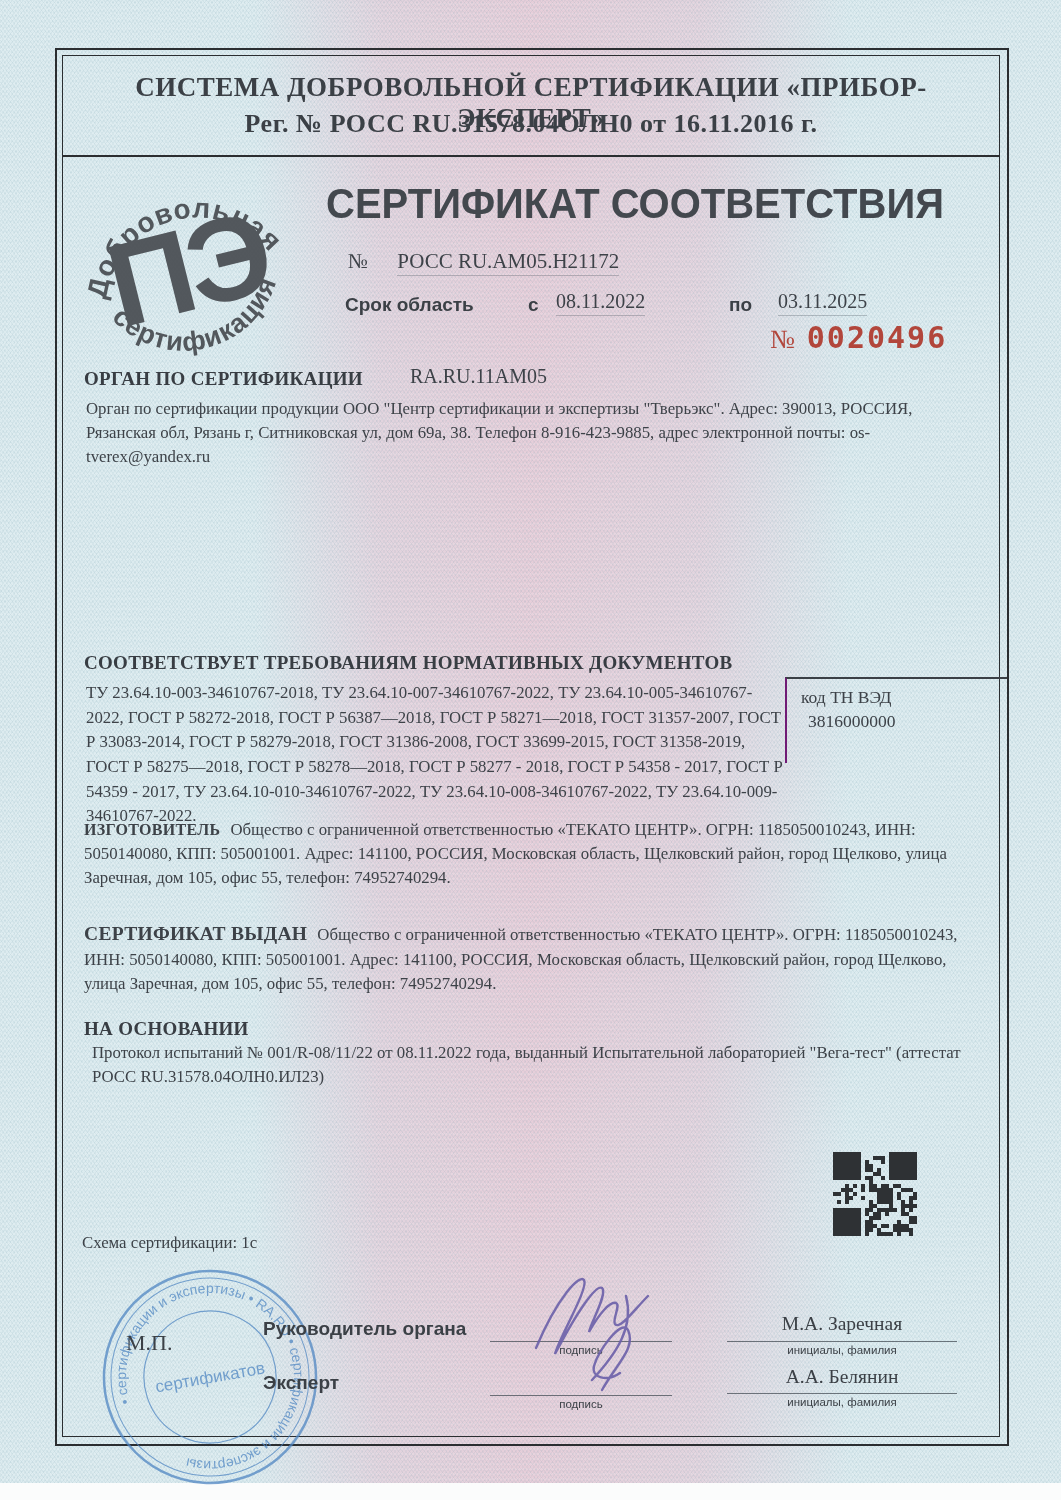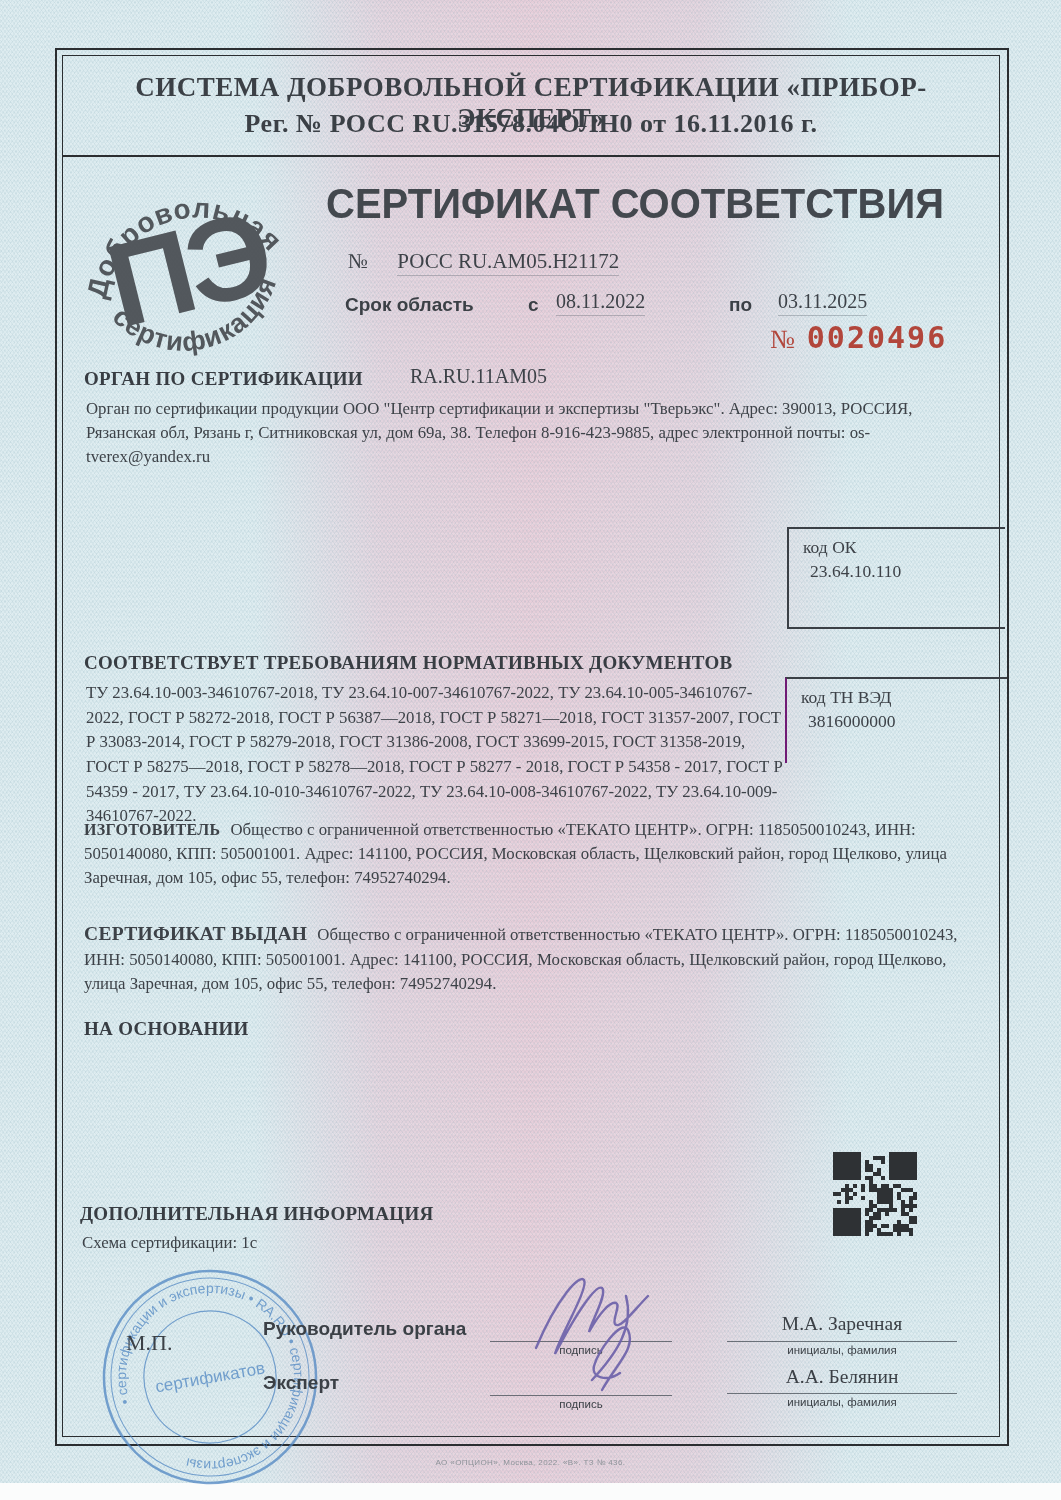--- a/index.html
+++ b/index.html
@@ -115,43 +115,39 @@
 
   <div class="abs blank-no" style="color:#b2463b;">
     <span class="nsign">№</span>
     <span class="digits">0020496</span>
   </div>
 
   <div class="abs sec-h" style="left:84px;top:368px;">ОРГАН ПО СЕРТИФИКАЦИИ</div>
   <div class="abs" style="left:410px;top:365px;font-size:20px;">RA.RU.11AM05</div>
   <div class="abs body-t" style="left:86px;top:397px;width:888px;">Орган по сертификации продукции ООО "Центр сертификации и экспертизы "Тверьэкс". Адрес: 390013, РОССИЯ, Рязанская обл, Рязань г, Ситниковская ул, дом 69а, 38. Телефон 8-916-423-9885, адрес электронной почты: os-tverex@yandex.ru</div>
 
-  <div class="abs code-box" style="left:787px;top:527px;width:192px;height:82px;">
-    <div>код ОК</div>
-    <div class="cv">23.64.10.110</div>
-  </div>
 
   <div class="abs sec-h" style="left:84px;top:652px;">СООТВЕТСТВУЕТ ТРЕБОВАНИЯМ НОРМАТИВНЫХ ДОКУМЕНТОВ</div>
   <div class="abs body-t" style="left:86px;top:681px;width:702px;line-height:1.47;">ТУ 23.64.10-003-34610767-2018, ТУ 23.64.10-007-34610767-2022, ТУ 23.64.10-005-34610767-2022, ГОСТ Р 58272-2018, ГОСТ Р 56387—2018, ГОСТ Р 58271—2018, ГОСТ 31357-2007, ГОСТ Р 33083-2014, ГОСТ Р 58279-2018, ГОСТ 31386-2008, ГОСТ 33699-2015, ГОСТ 31358-2019, ГОСТ Р 58275—2018, ГОСТ Р 58278—2018, ГОСТ Р 58277 - 2018, ГОСТ Р 54358 - 2017, ГОСТ Р 54359 - 2017, ТУ 23.64.10-010-34610767-2022, ТУ 23.64.10-008-34610767-2022, ТУ 23.64.10-009-34610767-2022.</div>
   <div class="abs code-box open-box" style="left:785px;top:677px;width:196px;height:68px;">
     <div>код ТН ВЭД</div>
     <div class="cv">3816000000</div>
   </div>
 
   <div class="abs body-t" style="left:84px;top:818px;width:898px;">
     <span class="inline-h" style="font-size:16px;">ИЗГОТОВИТЕЛЬ</span><span>Общество с ограниченной ответственностью «ТЕКАТО ЦЕНТР». ОГРН: 1185050010243, ИНН: 5050140080, КПП: 505001001. Адрес: 141100, РОССИЯ, Московская область, Щелковский район, город Щелково, улица Заречная, дом 105, офис 55, телефон: 74952740294.</span>
   </div>
 
   <div class="abs body-t" style="left:84px;top:920px;width:898px;">
     <span class="inline-h" style="font-size:19.5px;">СЕРТИФИКАТ ВЫДАН</span><span>Общество с ограниченной ответственностью «ТЕКАТО ЦЕНТР». ОГРН: 1185050010243, ИНН: 5050140080, КПП: 505001001. Адрес: 141100, РОССИЯ, Московская область, Щелковский район, город Щелково, улица Заречная, дом 105, офис 55, телефон: 74952740294.</span>
   </div>
 
   <div class="abs sec-h" style="left:84px;top:1018px;">НА ОСНОВАНИИ</div>
-
-  <div class="abs sec-h" style="left:80px;top:1203px;">ДОПОЛНИТЕЛЬНАЯ ИНФОРМАЦИЯ</div>
+  <div class="abs body-t" style="left:92px;top:1041px;width:880px;">Протокол испытаний № 001/R-08/11/22 от 08.11.2022 года, выданный Испытательной лабораторией "Вега-тест" (аттестат РОСС RU.31578.04ОЛН0.ИЛ23)</div>
+
   <div class="abs body-t" style="left:82px;top:1231px;">Схема сертификации: 1с</div>
   <div class="abs qr">
     <div class="qr-finder qr-f-tl"></div>
     <div class="qr-finder qr-f-tr"></div>
     <div class="qr-finder qr-f-bl"></div>
   <div style="grid-area: 2 / 11;"></div>
       <div style="grid-area: 2 / 12;"></div>
       <div style="grid-area: 2 / 13;"></div>
       <div style="grid-area: 3 / 9;"></div>
       <div style="grid-area: 3 / 13;"></div>
@@ -302,14 +298,13 @@
   <div class="abs sig-line" style="left:490px;top:1395px;width:182px;"></div>
   <div class="abs caption" style="left:490px;top:1398px;width:182px;">подпись</div>
   <div class="abs name" style="left:727px;top:1366px;width:230px;">А.А. Белянин</div>
   <div class="abs sig-line" style="left:727px;top:1393px;width:230px;"></div>
   <div class="abs caption" style="left:727px;top:1396px;width:230px;">инициалы, фамилия</div>
 
   <svg class="abs signature-svg" viewBox="0 0 170 135">
     <path d="M6,80 C28,28 50,6 54,12 C59,20 30,68 25,86 C47,44 66,16 72,20 C78,25 61,54 59,64 C69,46 80,33 86,35 C91,37 82,52 85,56 C90,62 104,42 118,28 M96,28 C104,58 88,84 62,112 M72,122 C88,94 106,80 98,62 C91,50 68,84 64,98 C61,110 77,114 90,105" stroke="#6a5fa8" fill="none" stroke-width="2.4" stroke-linecap="round" opacity="0.9"></path>
   </svg>
 
-  <div class="abs print-note">АО «ОПЦИОН», Москва, 2022. «В». ТЗ № 436.</div>
 </div>
 
 </body></html>

